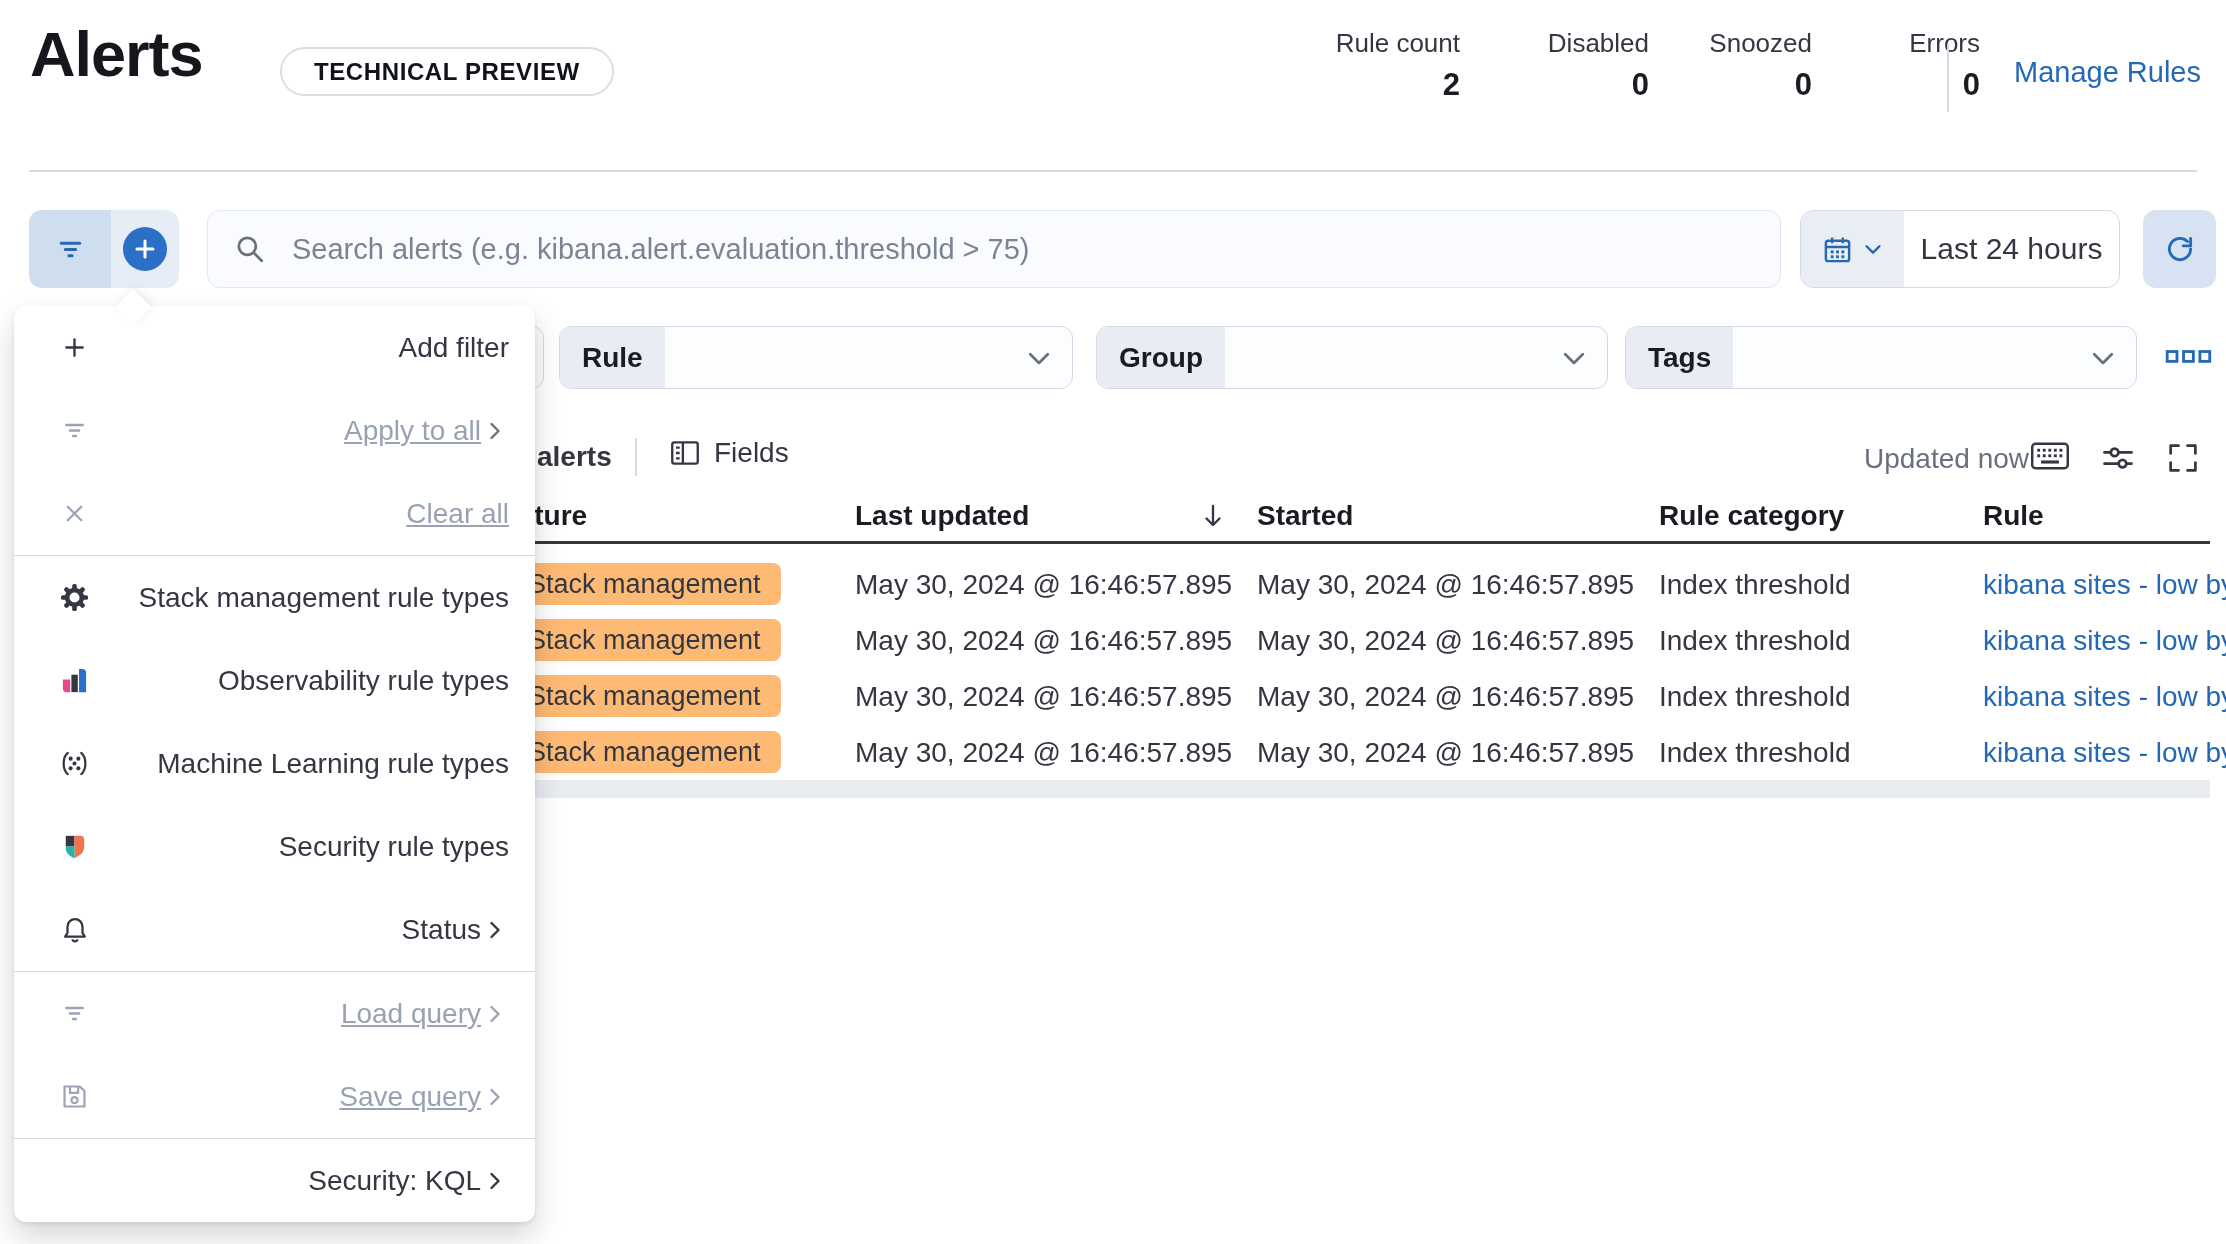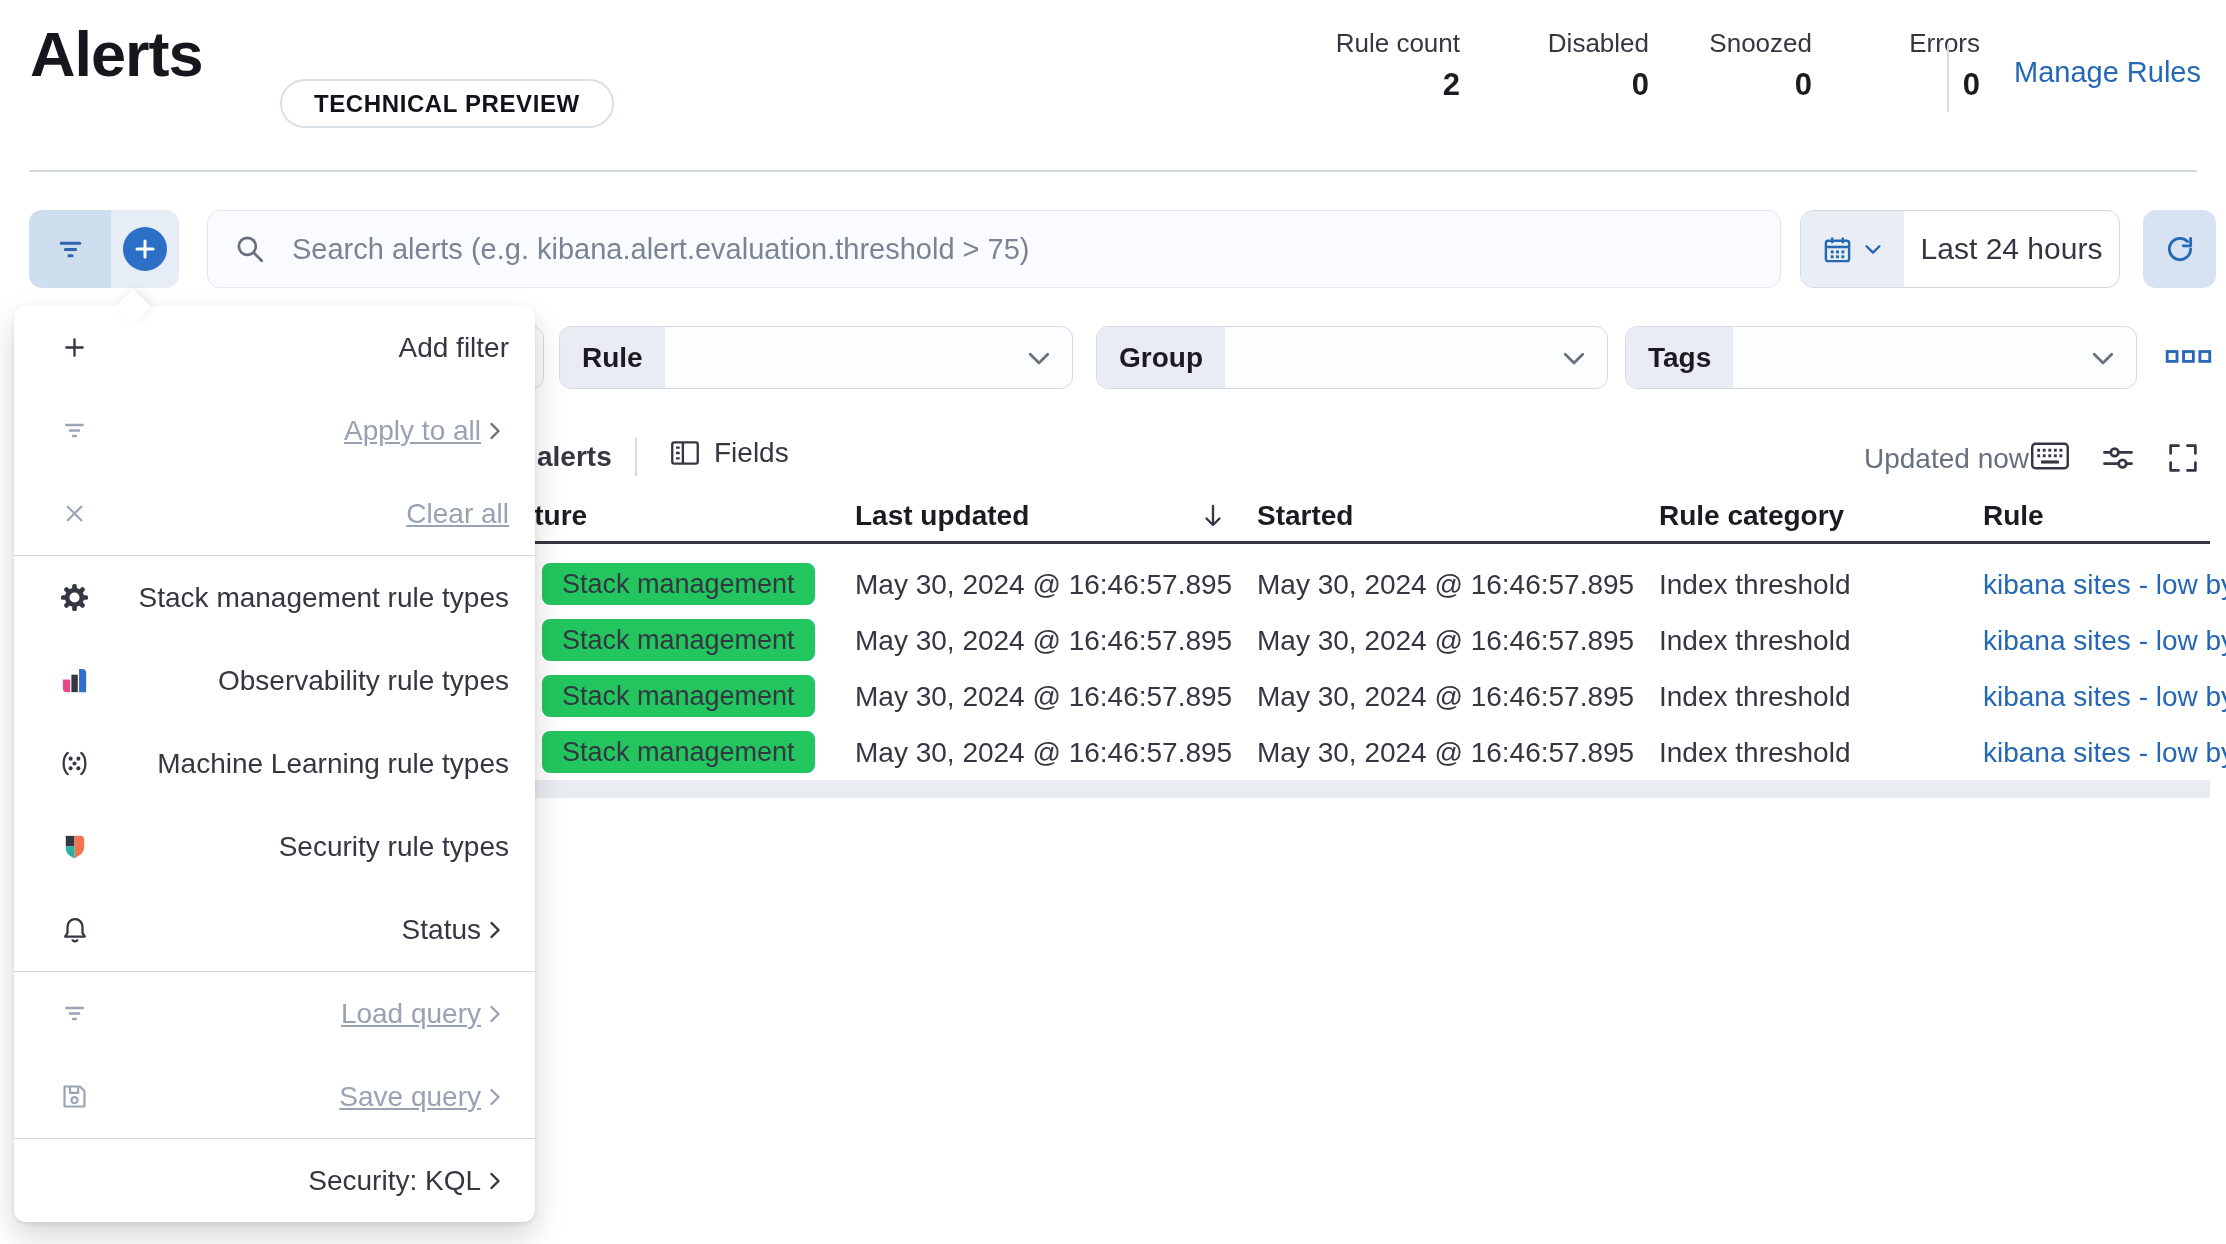--- a/index.html
+++ b/index.html
@@ -6,21 +6,21 @@
   html,body { background:#fff; }
   body { font-family:"Liberation Sans", sans-serif; color:#343741; }
   .screen { position:relative; width:2226px; height:1244px; overflow:hidden; background:#fff;padding-left:24px; }
   .abs { position:absolute; }
   svg { display:block; }
 
   
   .page-title { left:30px; top:18px; font-size:63px; font-weight:700; color:#16171c; letter-spacing:-1px; }
   .tech-badge { left:280px; top:47px; height:49px; border:2px solid #d8dfe9; border-radius:26px;
     display:flex; align-items:center; padding:0 32px; font-size:24px; font-weight:700;
-    letter-spacing:.6px; color:#101319;margin-top:32px; }
+    letter-spacing:.6px; color:#101319; }
   .stat { top:28px; width:160px;text-align:right; }
   .stat .lab { font-size:26px; color:#343741; }
   .stat .val { font-size:31px; font-weight:700; color:#1a1c21; margin-top:8px; }
   .stats-divider { left:1947px; top:44px; width:2px; height:68px; background:#d3dae6; }
   .manage-link { left:2014px; top:56px; font-size:29px; font-weight:500; color:#2569b5; cursor:pointer; text-decoration:none; }
   .header-rule { left:29px; top:170px; width:2168px; height:2px; background:#d3dae6; }
 
   
   .filter-group { left:29px; top:210px; width:150px; height:78px; border-radius:13px; overflow:hidden; display:flex; }
   .fg-seg1 { width:82px; background:#cfdeef; display:flex; align-items:center; justify-content:center; cursor:pointer; }
@@ -48,21 +48,21 @@
   .tb-divider { left:635px; top:438px; width:2px; height:38px; background:#d3dae6; }
   .fields-btn { left:668px; top:436px; display:flex; align-items:center; gap:12px; cursor:pointer; }
   .fields-btn span { font-size:28px; color:#343741; }
   .updated-label { left:1864px; top:443px; font-size:28px; color:#69707d; }
   .grid-icon { top:440px; cursor:pointer; }
 
   
   .hcell { top:500px; font-size:28px; font-weight:600; color:#1a1c21; white-space:nowrap; }
   .header-underline { left:29px; top:541px; width:2181px; height:3px; background:#343741; }
   .trow { left:0; height:56px; width:2226px; }
-  .badge { position:absolute; left:542px; top:7px; height:42px; background:#22c55e; border-radius:8px;
+  .badge { position:absolute; left:508px; top:7px; height:42px; background:#fdba74; border-radius:8px;
     display:flex; align-items:center; padding:0 20px; font-size:27px; color:#343741; white-space:nowrap; }
   .cell { position:absolute; top:13px; font-size:28px; color:#343741; white-space:nowrap; }
   .link { color:#2468b4; cursor:pointer; text-decoration:none; }
   .bottom-strip { left:29px; top:780px; width:2181px; height:18px; background:#e9ecf1; }
 
   
   .pop-arrow { left:120px; top:294px; width:26px; height:26px; background:#fff; transform:rotate(45deg);
     border-radius:4px; box-shadow:0 -3px 8px rgba(0,0,0,.08); z-index:101; }
   .popover { left:14px; top:306px; width:521px; background:#fff; border-radius:12px; z-index:100;
     box-shadow:0 2px 4px rgba(0,0,0,.08), 0 14px 30px rgba(0,0,0,.17); overflow:hidden; }

